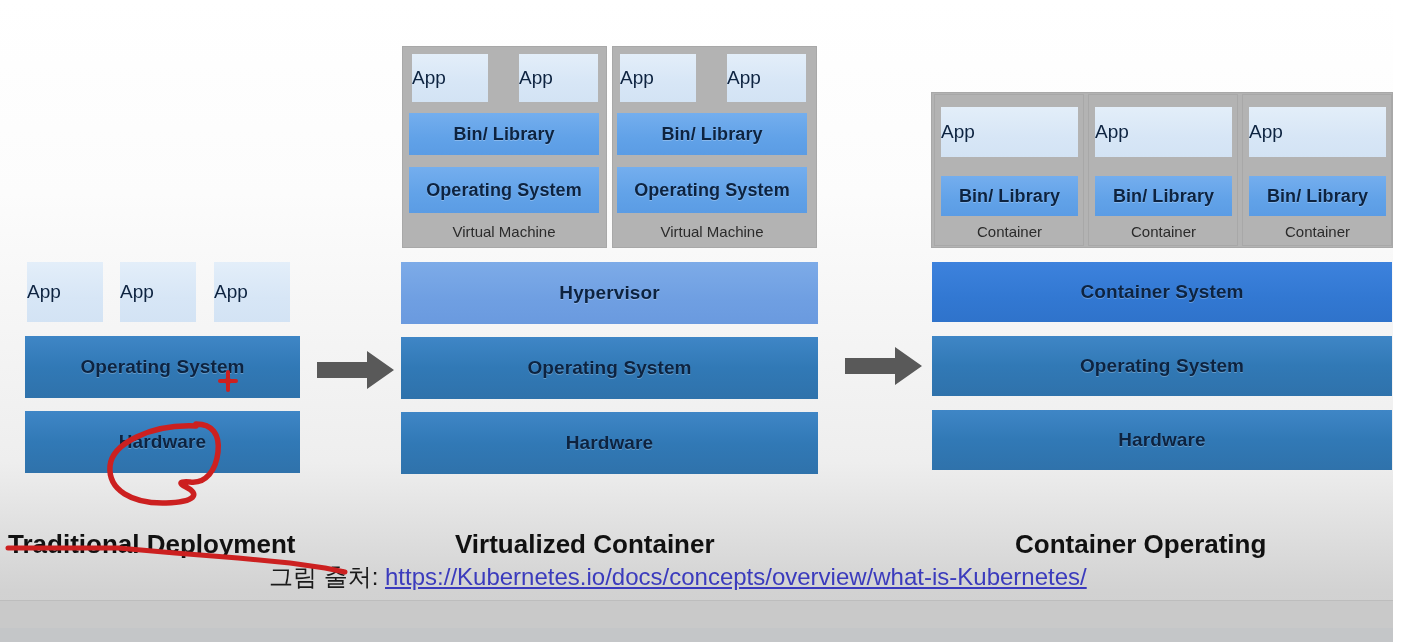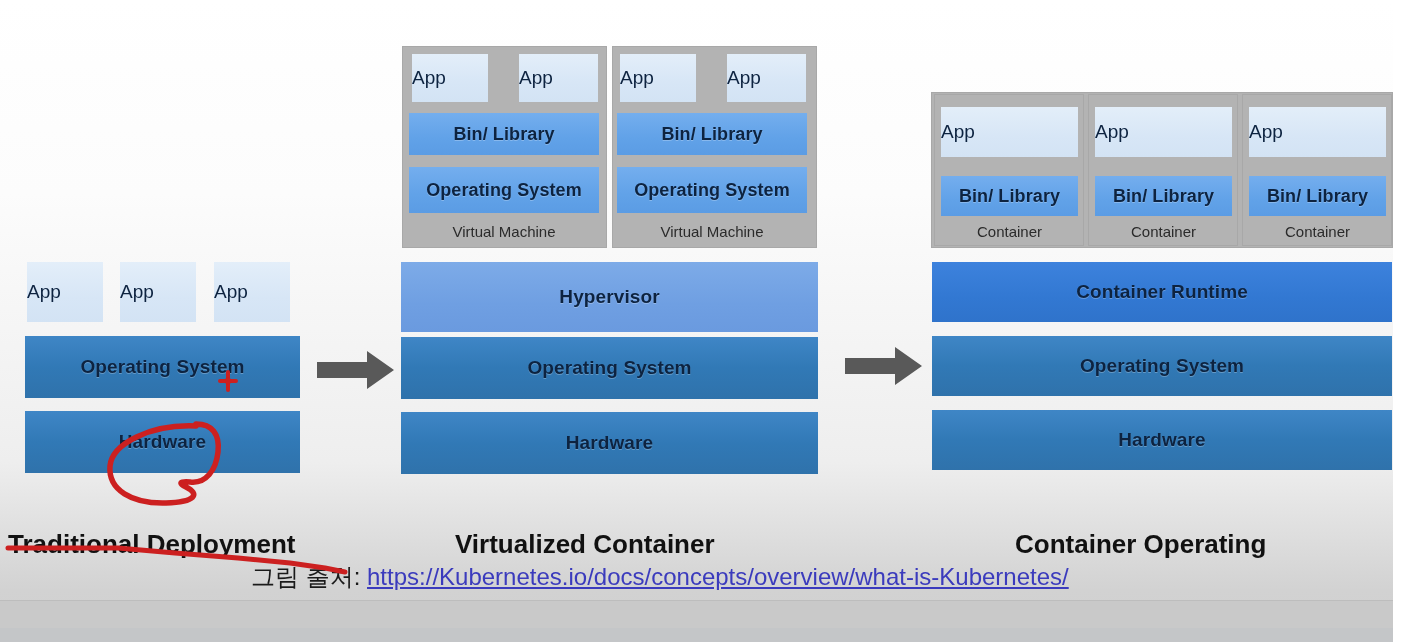--- a/index.html
+++ b/index.html
@@ -121,21 +121,21 @@
     <div class="bar bar-binlib" style="left:617px;top:113px;width:190px;height:42px;font-size:18px;">
       <span>Bin/ Library</span>
     </div>
     <div class="bar bar-binlib" style="left:617px;top:167px;width:190px;height:46px;font-size:18px;">
       <span>Operating System</span>
     </div>
     <div class="graylabel" style="left:617px;top:219px;width:190px;height:24px;">
       <span>Virtual Machine</span>
     </div>
 
-    <div class="bar bar-hyper" style="left:401px;top:262px;width:417px;height:70px;font-size:19px;text-align:right;">
+    <div class="bar bar-hyper" style="left:401px;top:262px;width:417px;height:62px;font-size:19px;text-align:right;">
       <span>Hypervisor</span>
     </div>
     <div class="bar bar-os" style="left:401px;top:337px;width:417px;height:62px;font-size:19px;">
       <span>Operating System</span>
     </div>
     <div class="bar bar-hw" style="left:401px;top:412px;width:417px;height:62px;font-size:19px;">
       <span>Hardware</span>
     </div>
 
     <div class="caption" style="left:455px;top:505px;">
@@ -180,35 +180,35 @@
       <span>App</span>
     </div>
     <div class="bar bar-binlib" style="left:1249px;top:176px;width:137px;height:40px;font-size:18px;">
       <span>Bin/ Library</span>
     </div>
     <div class="graylabel" style="left:1249px;top:220px;width:137px;height:22px;">
       <span>Container</span>
     </div>
 
     <div class="bar bar-runtime" style="left:932px;top:262px;width:460px;height:60px;font-size:19px;">
-      <span>Container Runtime</span>
+      <span>Container System</span>
     </div>
     <div class="bar bar-os" style="left:932px;top:336px;width:460px;height:60px;font-size:19px;">
       <span>Operating System</span>
     </div>
     <div class="bar bar-hw" style="left:932px;top:410px;width:460px;height:60px;font-size:19px;">
       <span>Hardware</span>
     </div>
 
     <div class="caption" style="left:1015px;top:505px;">
       <span>Container Operating</span>
     </div>
   </div>
 
-  <div class="source-line" style="left:251px;top:561px;text-align:right;">
+  <div class="source-line" style="left:269px;top:561px;text-align:right;">
     <span>그림 출처: </span><span class="source-link">https://Kubernetes.io/docs/concepts/overview/what-is-Kubernetes/</span>
   </div>
 
   <svg class="annot" viewBox="0 0 1413 642">
 
     <path d="M196 426 C 150 424, 112 444, 110 466 C 108 490, 132 504, 166 503 C 196 502, 200 494, 186 487 C 178 483, 180 481, 190 482 C 206 484, 216 470, 218 452 C 220 434, 212 424, 196 424" fill="none" stroke="#cc2020" stroke-width="5.5" stroke-linecap="round" stroke-linejoin="round"></path>
 
     <g>
       <path d="M228 372 L228 390 M220 381 L236 381" stroke="#cc2020" stroke-width="4" stroke-linecap="round"></path>
       <circle cx="228" cy="381" r="3.2" fill="#cc2020"></circle>

